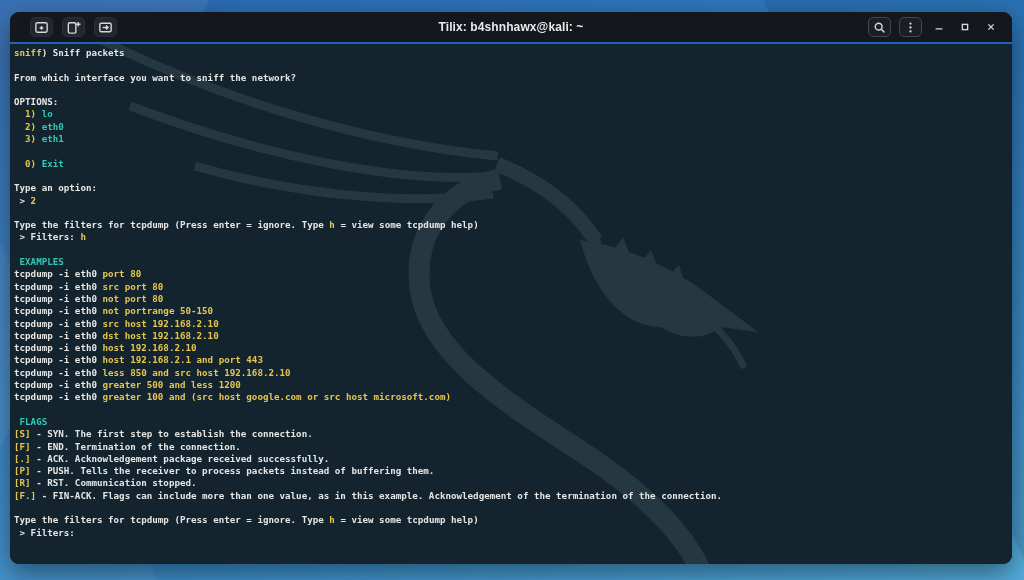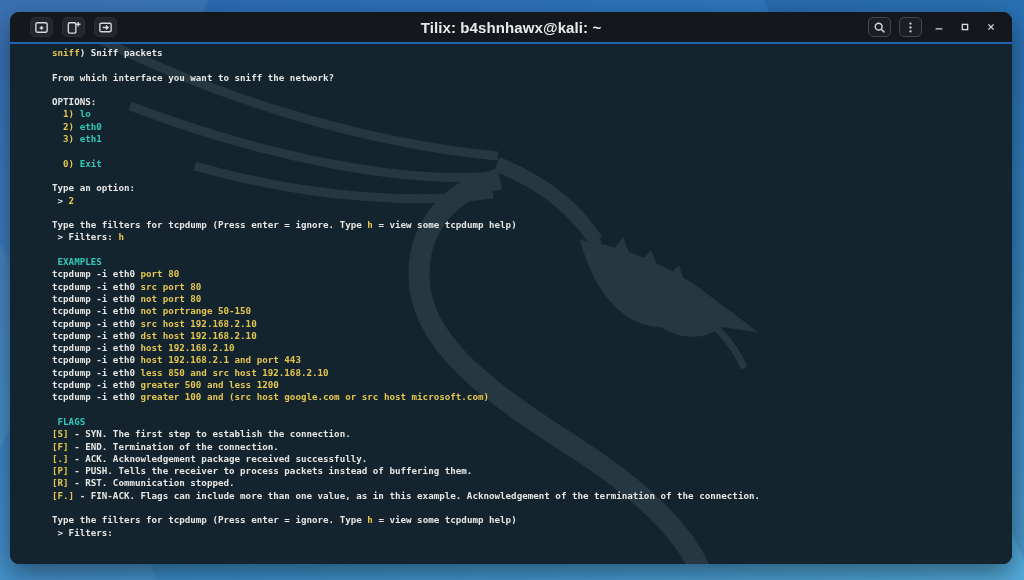--- a/index.html
+++ b/index.html
@@ -31,27 +31,27 @@
     display:flex;align-items:center;padding:0 12px;
   }
   .tb-left{display:flex;align-items:center;gap:9px;margin-left:8px;}
   .tb-btn{
     width:23px;height:20px;border-radius:5px;background:var(--button-bg);
     border:1px solid #2c3036;display:flex;align-items:center;justify-content:center;cursor:pointer;
   }
   .tb-btn svg{display:block;}
   .tb-title{
     position:absolute;left:0;right:0;text-align:center;pointer-events:none;
-    color:var(--title-fg);font-size:15px;font-weight:bold;letter-spacing:.1px;
+    color:var(--title-fg);font-size:12px;font-weight:bold;letter-spacing:.1px;
   }
   .tb-right{margin-left:auto;display:flex;align-items:center;gap:8px;z-index:2;}
   .tb-btn.outlined{background:#1b1f25;border:1px solid var(--button-border);}
   .tb-btn.plain{background:transparent;border:none;width:18px;}
   .accent{height:2px;flex:0 0 2px;background:var(--accent-line);}
-  .terminal{position:relative;flex:1;background:var(--terminal-bg);overflow:hidden;cursor:text;padding-left:38px;}
+  .terminal{position:relative;flex:1;background:var(--terminal-bg);overflow:hidden;cursor:text;}
   .dragon-svg{position:absolute;left:0;top:0;pointer-events:none;}
   .term-lines{
     position:relative;z-index:1;padding:3px 0 0 4px;
     font-family:"DejaVu Sans Mono",monospace;font-weight:bold;font-size:9.2px;
     line-height:12.3px;white-space:pre;color:var(--fg);
   }
   .term-line{height:12.3px;}
   .seg-fg{color:var(--fg);}
   .seg-yellow{color:var(--yellow);}
   .seg-cyan{color:var(--cyan);text-align:right;}

